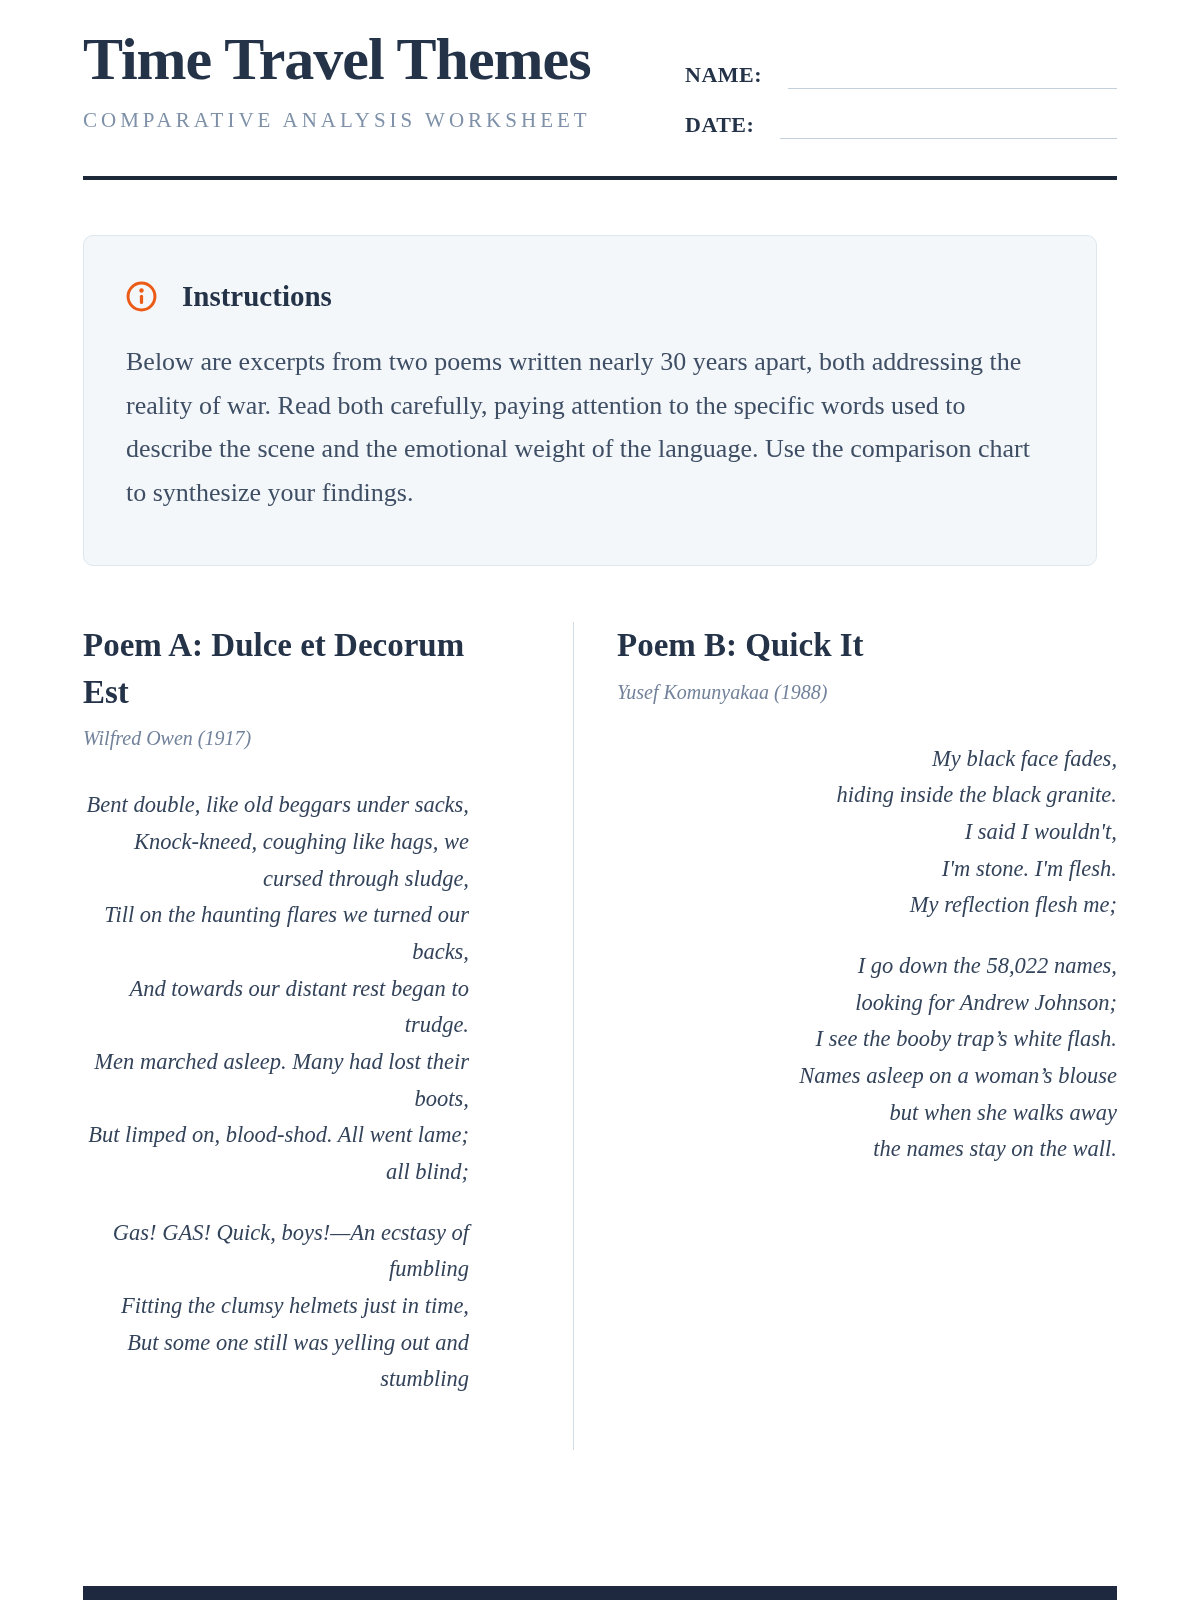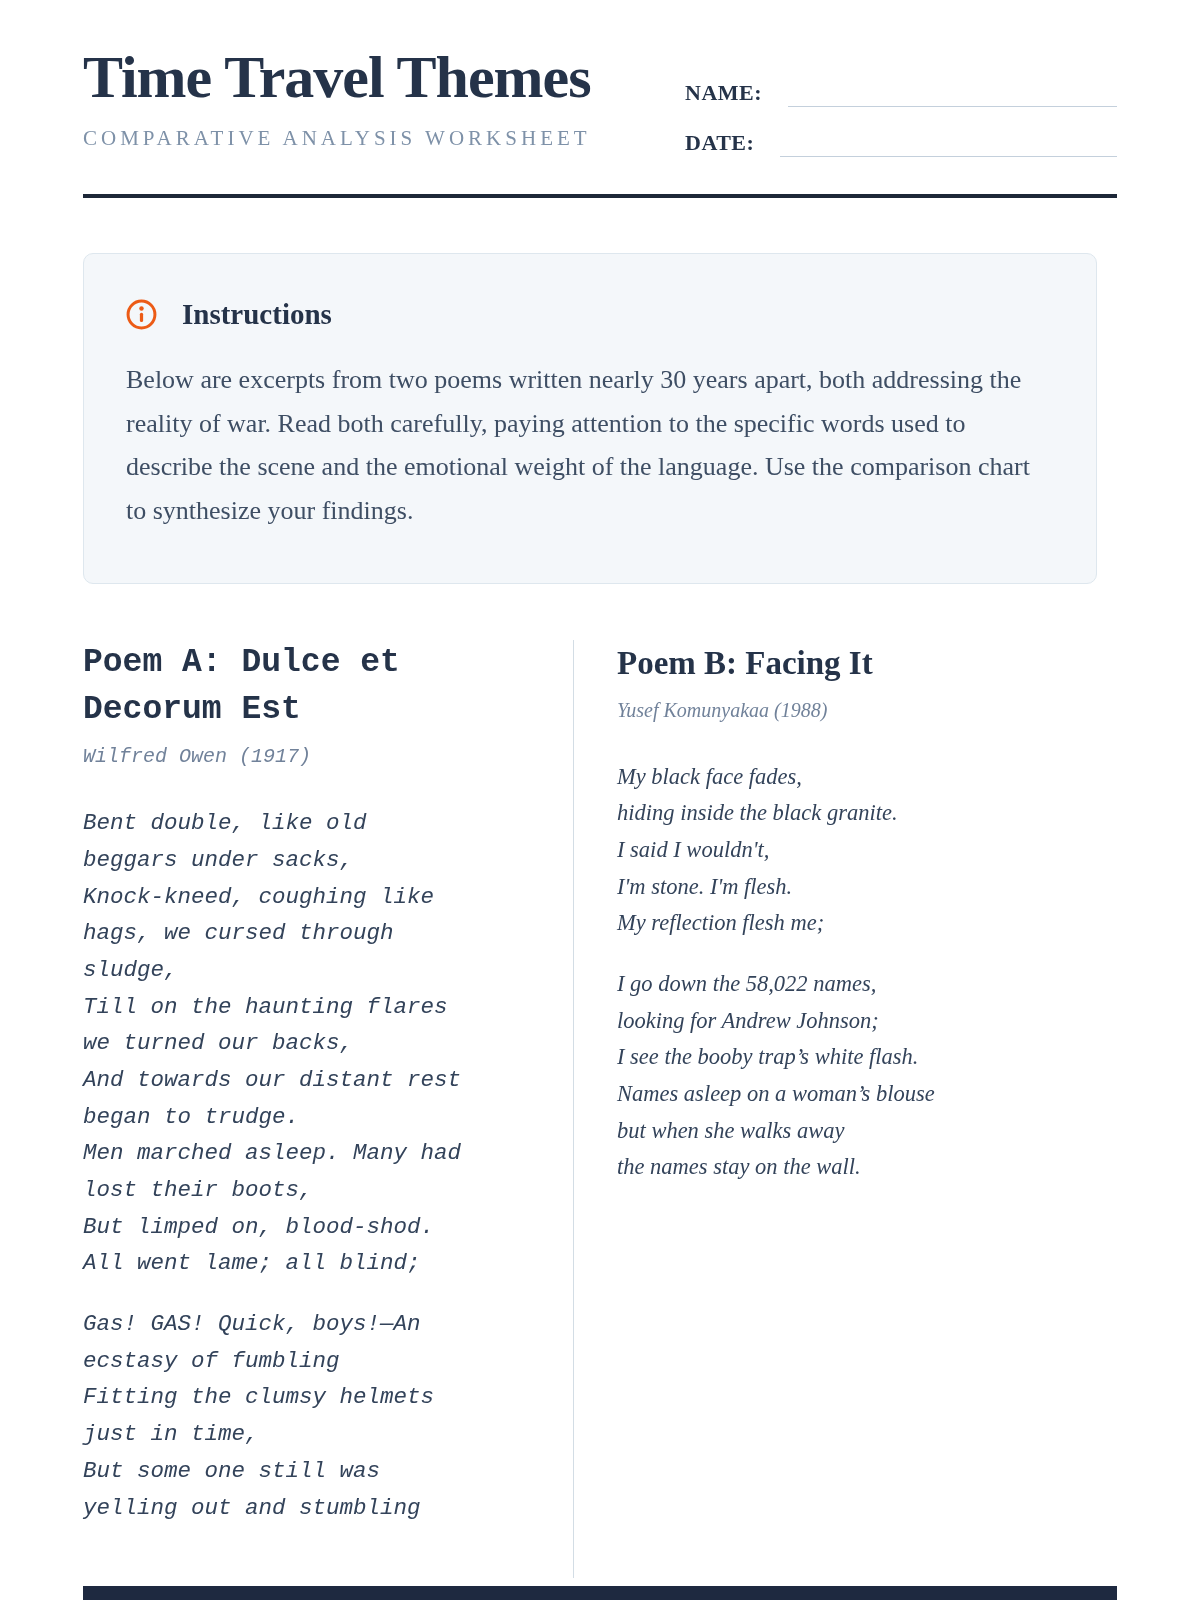--- a/index.html
+++ b/index.html
@@ -16,21 +16,21 @@
     color: #253349;
   }
   .page {
     padding: 0 83px;
   }
 
   
   .header {
     display: flex;
     align-items: flex-start;
-    padding-top: 46px;
+    padding-top: 28px;
   }
   .title-block {
     flex: 1 1 auto;
     min-width: 0;
   }
   .doc-title {
     margin: 0;
     font-size: 60px;
     line-height: 1.05;
     font-weight: bold;
@@ -116,41 +116,41 @@
   
   .poems {
     margin-top: 56px;
     display: grid;
     grid-template-columns: 491px 1fr;
   }
   .poem-col-a {
     padding-right: 104px;
     padding-bottom: 52px;
     border-right: 1.5px solid #d3dde5;
-    font-family: Liberation Mono, monospace;
   }
   .poem-col-b {
     padding-left: 43px;
     padding-bottom: 52px;
   }
   .poem-heading {
     margin: 0;
     font-size: 33px;
     line-height: 1.42;
     font-weight: bold;
     color: #253349;
   }
   .poem-attribution {
     margin-top: 12px;
     font-size: 20px;
     font-style: italic;
     color: #71829a;
   }
   .stanza {
     margin-top: 24px;
+    text-align: right;
   }
   .stanza:first-child {
     margin-top: 37px;
   }
   .poem-line {
     font-size: 22.5px;
     font-style: italic;
     line-height: 1.63;
     color: #33435a;
   }
@@ -215,21 +215,21 @@
             <div class="poem-line">But limped on, blood-shod. All went lame; all blind;</div>
           </div>
           <div class="stanza">
             <div class="poem-line">Gas! GAS! Quick, boys!—An ecstasy of fumbling</div>
             <div class="poem-line">Fitting the clumsy helmets just in time,</div>
             <div class="poem-line">But some one still was yelling out and stumbling</div>
           </div>
         </div>
     </div>
     <div class="poem-col-b">
-      <h2 class="poem-heading">Poem B: Facing It</h2>
+      <h2 class="poem-heading">Poem B: Quick It</h2>
       <div class="poem-attribution">Yusef Komunyakaa (1988)</div>
       <div class="poem-body">
           <div class="stanza">
             <div class="poem-line">My black face fades,</div>
             <div class="poem-line">hiding inside the black granite.</div>
             <div class="poem-line">I said I wouldn't,</div>
             <div class="poem-line">I'm stone. I'm flesh.</div>
             <div class="poem-line">My reflection flesh me;</div>
           </div>
           <div class="stanza">

